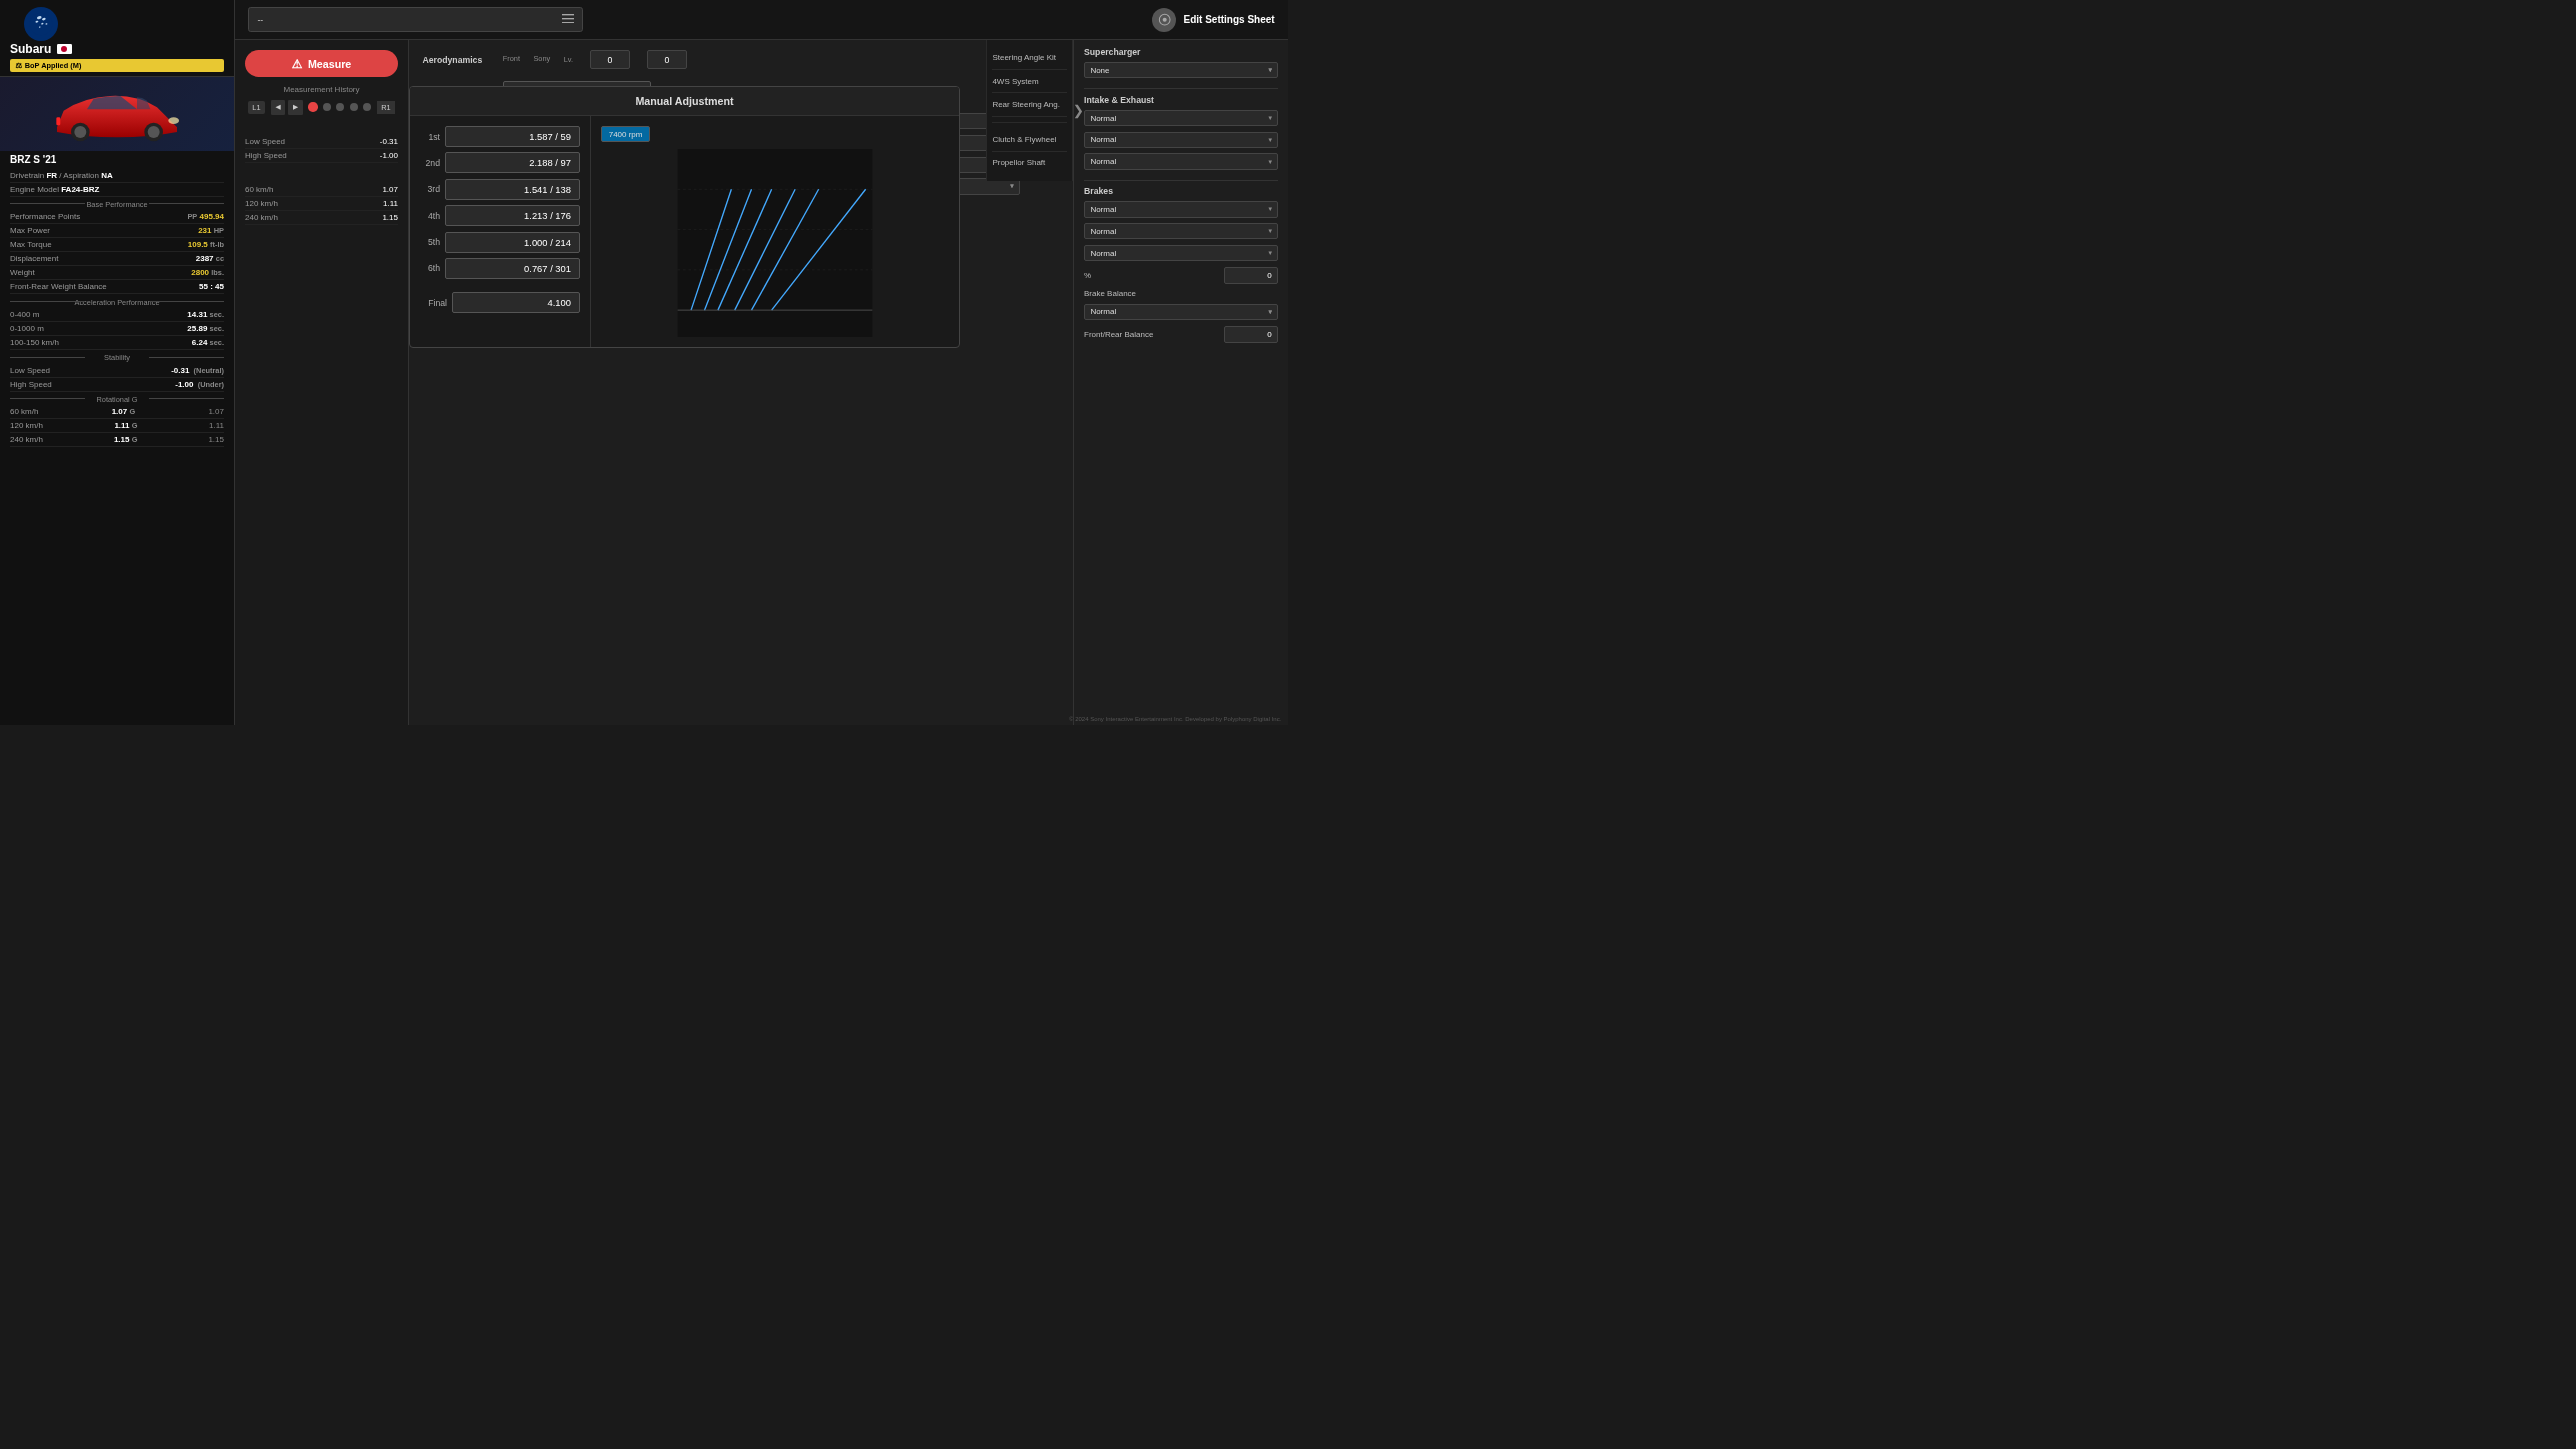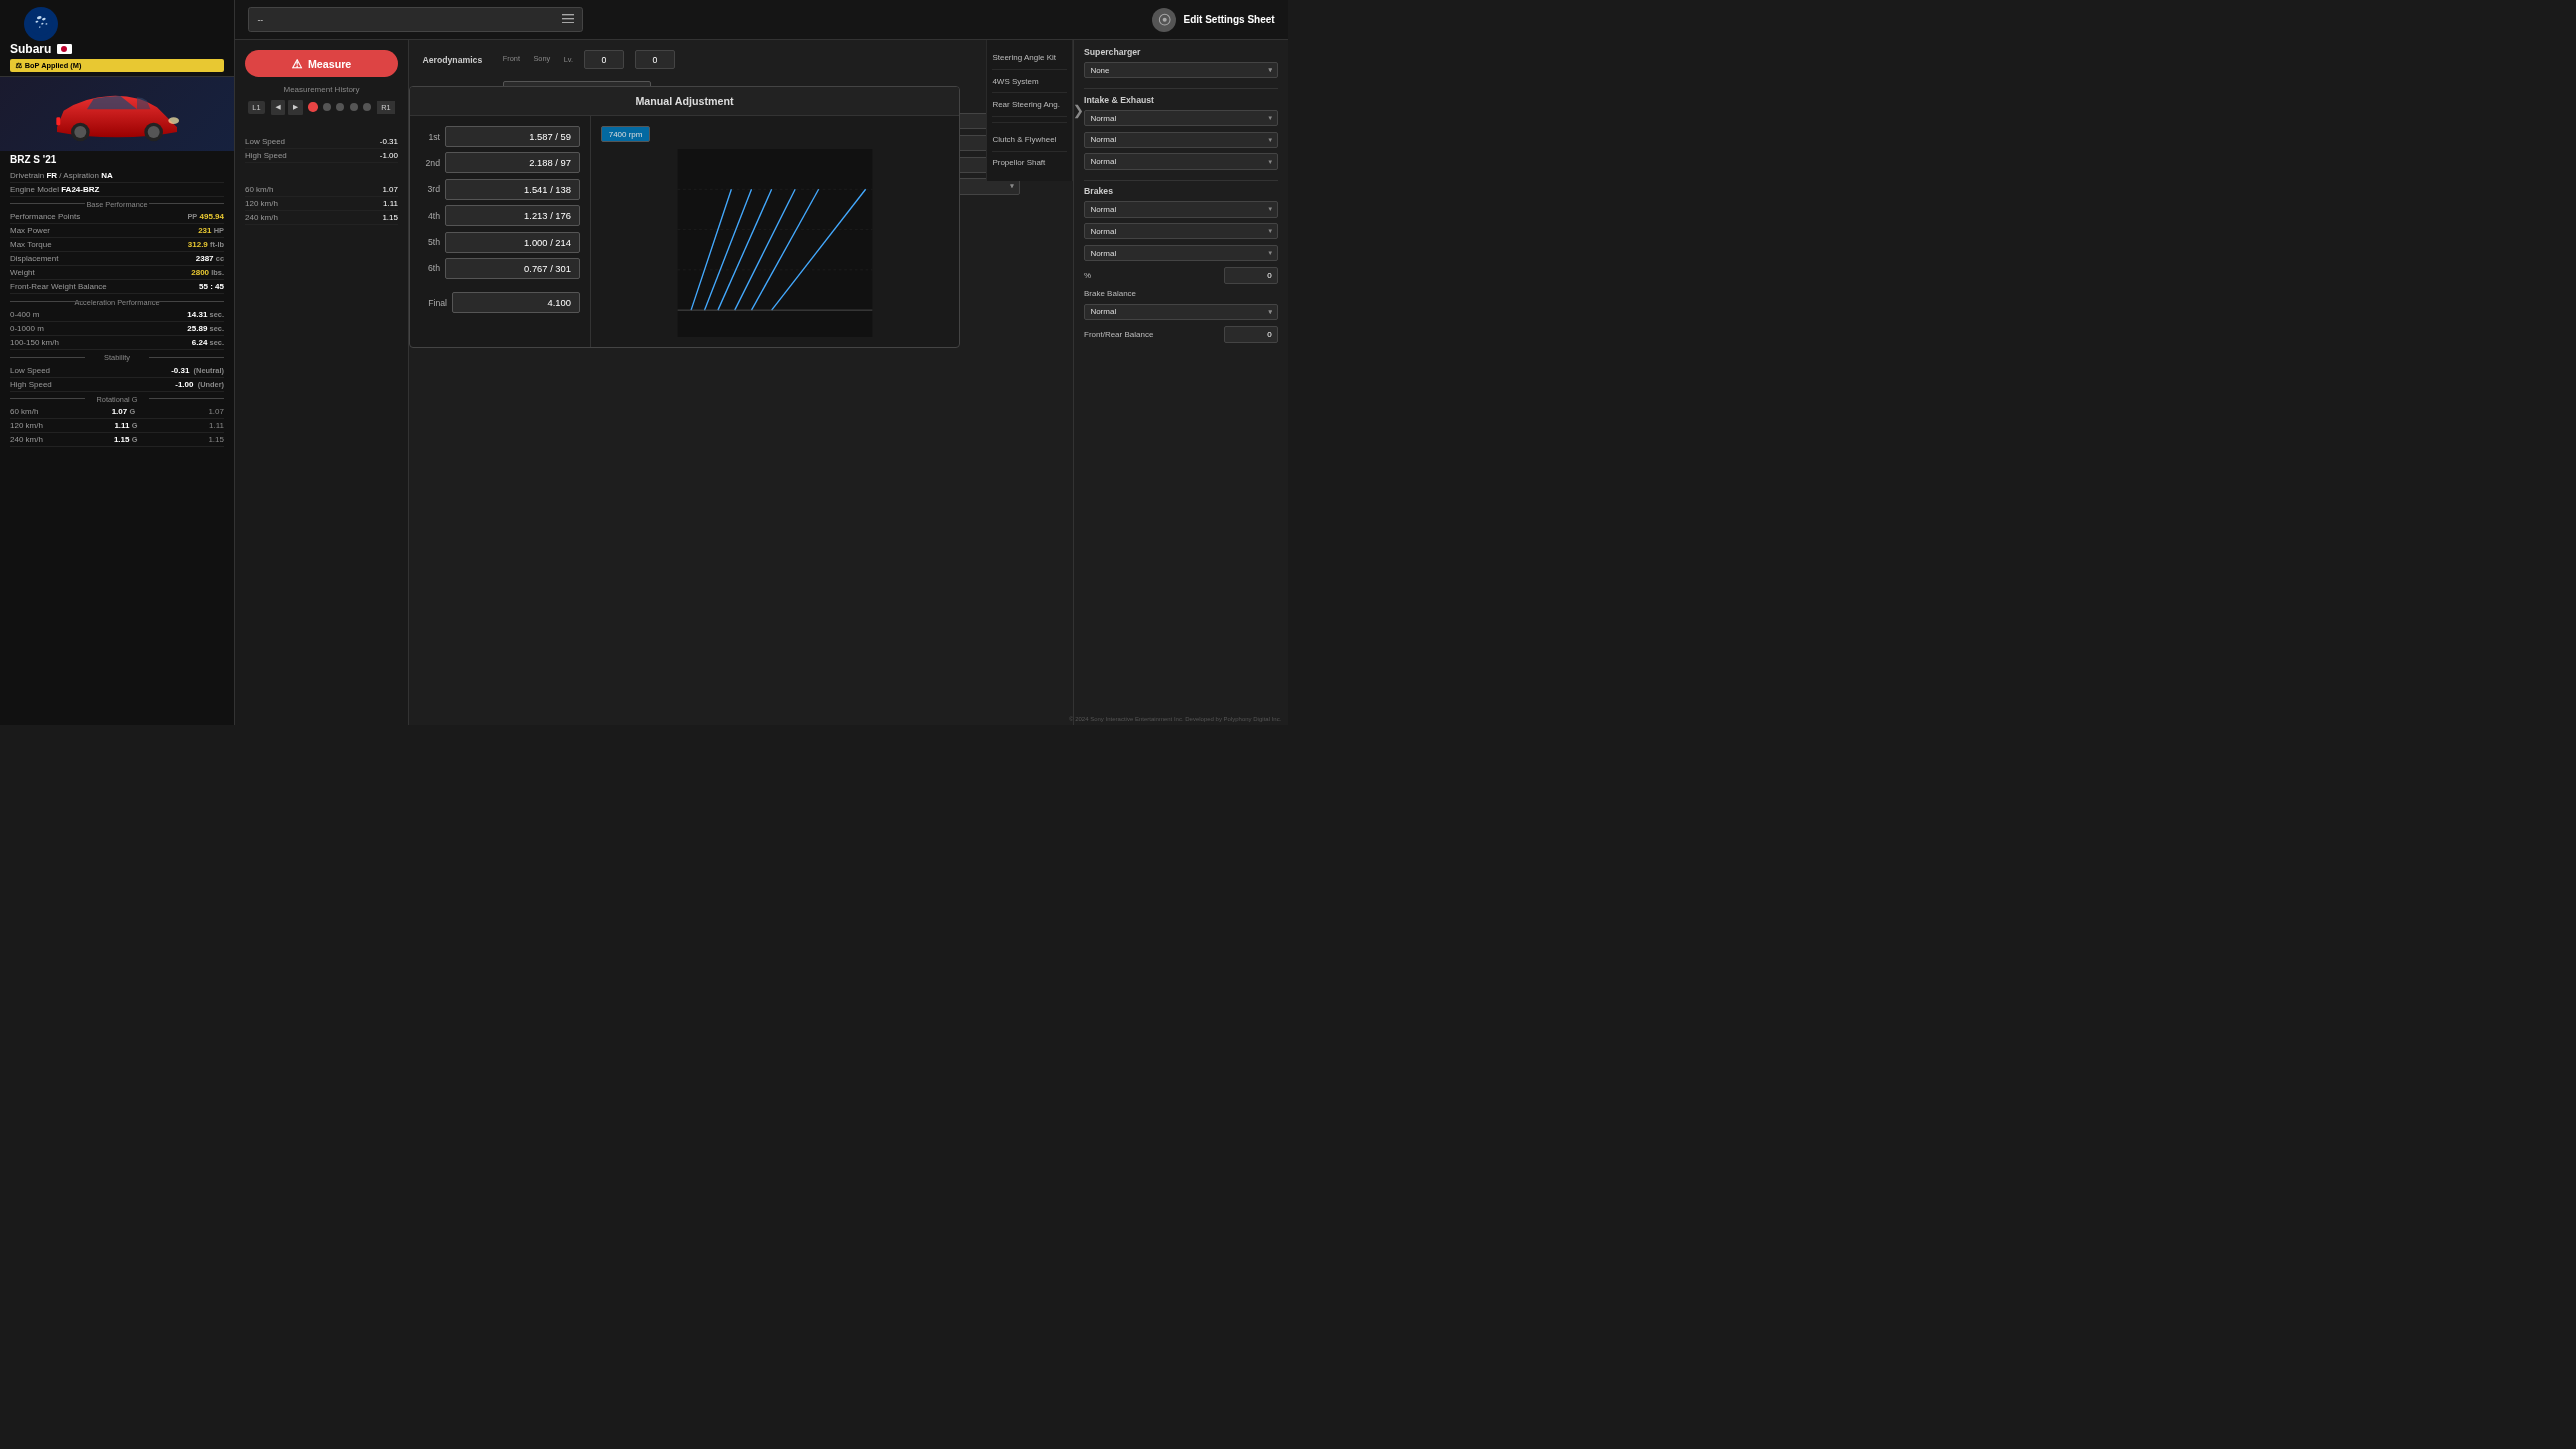--- a/index.html
+++ b/index.html
@@ -582,21 +582,21 @@
       <span class="stat-label">Max Power</span>
       <span class="stat-value">
         <span style="color:#e8c832">231</span>
         <span style="color:#888;font-size:7.4px">HP</span>
       </span>
     </div>
 
     <div class="stat-row">
       <span class="stat-label">Max Torque</span>
       <span class="stat-value">
-        <span style="color:#e8c832">312.9</span>
+        <span style="color:#e8c832">109.5</span>
         <span style="color:#888;font-size:7.4px">ft-lb</span>
       </span>
     </div>
 
     <div class="stat-row">
       <span class="stat-label">Displacement</span>
       <span class="stat-value">
         <span style="color:#fff">2387</span>
         <span style="color:#888;font-size:7.4px">cc</span>
       </span>
@@ -770,21 +770,21 @@
     <div style="display:flex;align-items:center;gap:13.4px;margin-bottom:12px">
       <div style="color:#ccc;font-weight:bold;min-width:67px;">Aerodynamics</div>
       <div style="display:flex;gap:13.4px;align-items:flex-end">
         <div style="text-align:center">
           <div style="font-size:7.4px;color:#888;margin-bottom:2px">Front</div>
         </div>
         <div style="text-align:center">
           <div style="font-size:7.4px;color:#888;margin-bottom:2px">Sony</div>
         </div>
       </div>
-      <div style="display:flex;align-items:center;gap:11px">
+      <div style="display:flex;align-items:center;gap:17px">
         <span style="color:#888;font-size:7.4px">Lv.</span>
         <input class="number-input" type="text" value="0" style="background: rgb(42, 42, 42); border: 0.7px solid rgb(68, 68, 68); color: rgb(255, 255, 255); width: 40px; height: 19px; text-align: center; border-radius: 2px; font-size: 8.7px;">
         <input class="number-input" type="text" value="0" style="background: rgb(42, 42, 42); border: 0.7px solid rgb(68, 68, 68); color: rgb(255, 255, 255); width: 40px; height: 19px; text-align: center; border-radius: 2px; font-size: 8.7px;">
       </div>
     </div>
 
     <div style="display:flex;align-items:center;gap:13.4px;margin-bottom:12px">
       <div style="color:#ccc;font-weight:bold;min-width:67px">ECU</div>
       <div class="dropdown-wrapper">
         <select class="ecu-dropdown">

